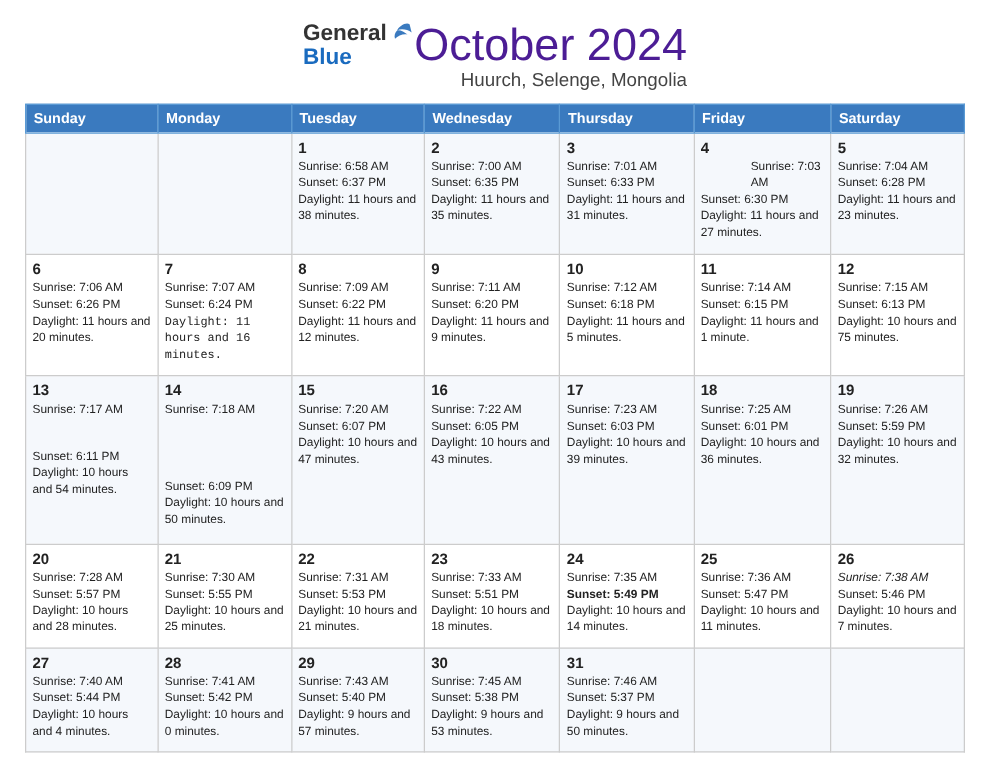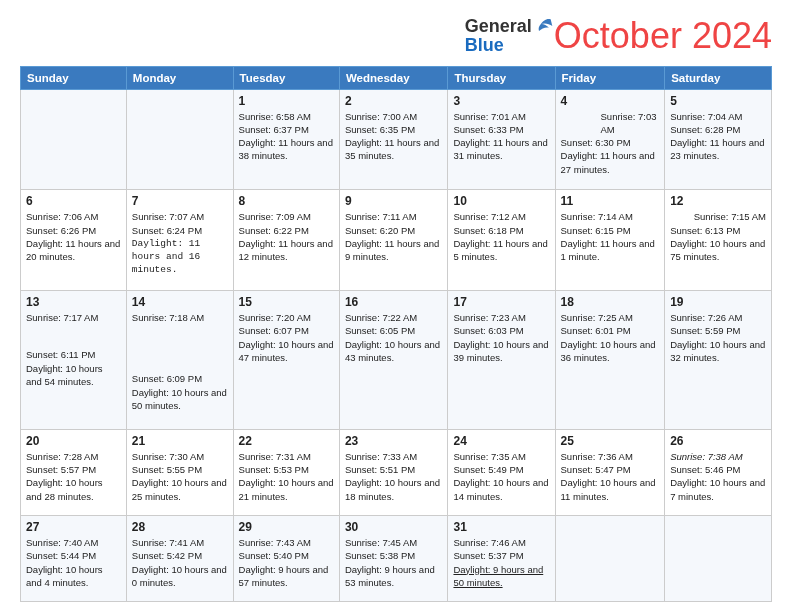--- a/index.html
+++ b/index.html
@@ -12,21 +12,21 @@
     }
     .page {
       width: 792px;
       height: 612px;
       padding: 16px 20px 10px 20px;
       display: flex;
       flex-direction: column;
     }
     .header {
       display: flex;
-      justify-content: flex-end;
+      justify-content: center;
       align-items: flex-start;
       margin-bottom: 10px;
     }
     .logo {
       display: flex;
       align-items: center;
       gap: 4px;
     }
     .logo-text-general {
       font-size: 18px;
@@ -43,21 +43,21 @@
     .logo-icon {
       width: 20px;
       height: 20px;
     }
     .title-block {
       text-align: right;
     }
     .month-title {
       font-size: 36px;
       font-weight: normal;
-      color: #ef4444;
+      color: #4c1d95;
       line-height: 1.1;
     }
     .location {
       font-size: 15px;
       color: #444;
     }
     .calendar-table {
       width: 100%;
       border-collapse: collapse;
       flex: 1;
@@ -104,20 +104,21 @@
             <path d="M8 8 C6 10, 5 13, 6 16 C9 13, 14 11, 18 12 C15 9, 10 7, 8 8Z" fill="#3a7abf"></path>
           </svg>
         </div>
         <div>
           <span class="logo-text-blue">Blue</span>
         </div>
       </div>
     </div>
     <div class="title-block">
       <div class="month-title">October 2024</div>
+      <div class="location">Huurch, Selenge, Mongolia</div>
     </div>
   </div>
 
   <table class="calendar-table">
     <thead>
       <tr>
       <th>Sunday</th>
           <th>Monday</th>
           <th>Tuesday</th>
           <th>Wednesday</th>
@@ -193,21 +194,21 @@
             <span style="display: block; line-height: 1.4;">Daylight: 11 hours and 5 minutes.</span>
           </td>
           <td>
             <span class="day-num">11</span>
             <span style="display: block; line-height: 1.4;">Sunrise: 7:14 AM</span>
             <span style="display: block; line-height: 1.4;">Sunset: 6:15 PM</span>
             <span style="display: block; line-height: 1.4;">Daylight: 11 hours and 1 minute.</span>
           </td>
           <td>
             <span class="day-num">12</span>
-            <span style="display: block; line-height: 1.4; text-align: right;">Sunrise: 7:15 AM</span>
+            <span style="display: block; line-height: 1.4;">Sunrise: 7:15 AM</span>
             <span style="display: block; line-height: 1.4;">Sunset: 6:13 PM</span>
             <span style="display: block; line-height: 1.4;">Daylight: 10 hours and 75 minutes.</span>
           </td>
         </tr>
         <tr>
           <td>
             <span class="day-num">13</span>
             <span style="display: block; line-height: 1.4;">Sunrise: 7:17 AM</span>
             <span style="display: block; line-height: 1.4; margin-top: 24px;">Sunset: 6:11 PM</span>
             <span style="display: block; line-height: 1.4;">Daylight: 10 hours and 54 minutes.</span>
@@ -270,21 +271,21 @@
           </td>
           <td>
             <span class="day-num">23</span>
             <span style="display: block; line-height: 1.4;">Sunrise: 7:33 AM</span>
             <span style="display: block; line-height: 1.4;">Sunset: 5:51 PM</span>
             <span style="display: block; line-height: 1.4;">Daylight: 10 hours and 18 minutes.</span>
           </td>
           <td>
             <span class="day-num">24</span>
             <span style="display: block; line-height: 1.4;">Sunrise: 7:35 AM</span>
-            <span style="display: block; line-height: 1.4;">Sunset: 5:49 PM</span>
+            <span style="display: block; line-height: 1.4; font-weight: bold;">Sunset: 5:49 PM</span>
             <span style="display: block; line-height: 1.4;">Daylight: 10 hours and 14 minutes.</span>
           </td>
           <td>
             <span class="day-num">25</span>
             <span style="display: block; line-height: 1.4;">Sunrise: 7:36 AM</span>
             <span style="display: block; line-height: 1.4;">Sunset: 5:47 PM</span>
             <span style="display: block; line-height: 1.4;">Daylight: 10 hours and 11 minutes.</span>
           </td>
           <td>
             <span class="day-num">26</span>
@@ -315,20 +316,20 @@
           <td>
             <span class="day-num">30</span>
             <span style="display: block; line-height: 1.4;">Sunrise: 7:45 AM</span>
             <span style="display: block; line-height: 1.4;">Sunset: 5:38 PM</span>
             <span style="display: block; line-height: 1.4;">Daylight: 9 hours and 53 minutes.</span>
           </td>
           <td>
             <span class="day-num">31</span>
             <span style="display: block; line-height: 1.4;">Sunrise: 7:46 AM</span>
             <span style="display: block; line-height: 1.4;">Sunset: 5:37 PM</span>
-            <span style="display: block; line-height: 1.4; text-decoration: underline;">Daylight: 9 hours and 50 minutes.</span>
+            <span style="display: block; line-height: 1.4;">Daylight: 9 hours and 50 minutes.</span>
           </td>
           <td style="min-height: 62px;">&nbsp;</td>
           <td style="min-height: 62px;">&nbsp;</td>
         </tr>
       </tbody>
   </table>
 </div>
 
 </body></html>

